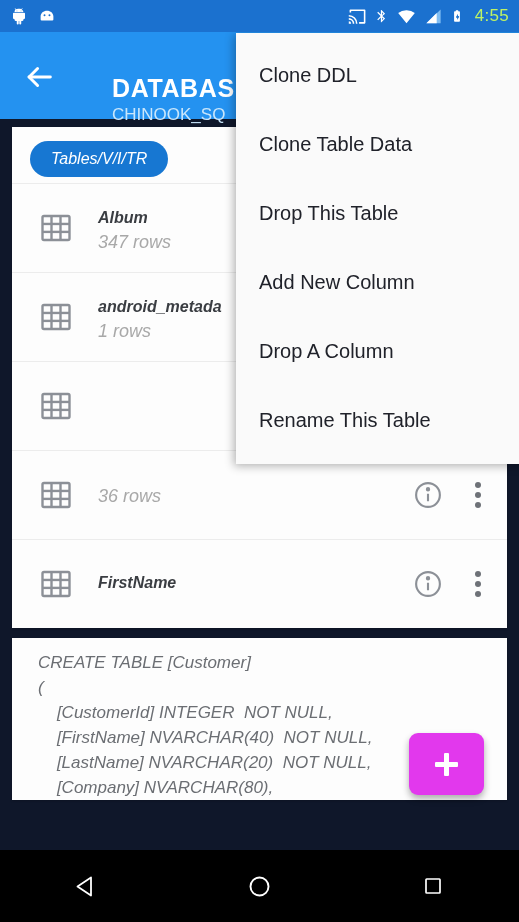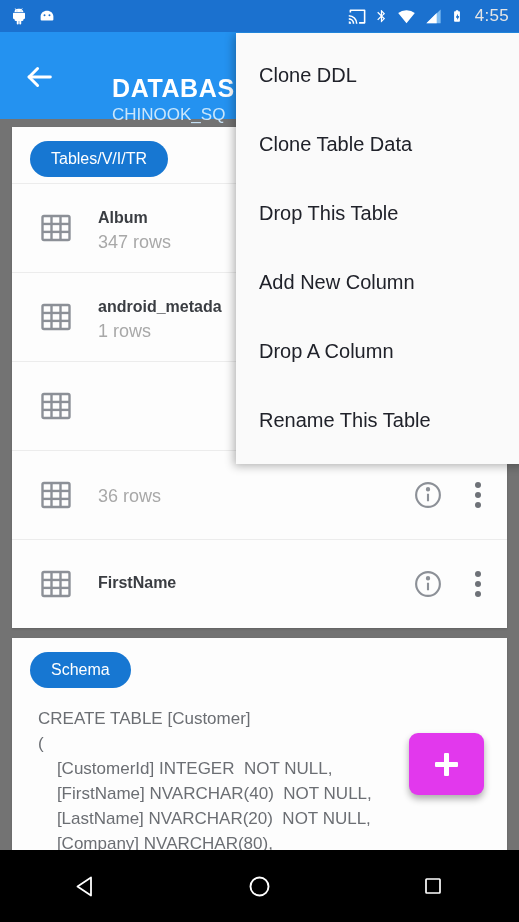--- a/index.html
+++ b/index.html
@@ -22,21 +22,21 @@
     width: 519px; height: 32px;
     background: #1b71cf;
     display: flex; align-items: center;
     padding: 0 10px;
     z-index: 60;
   }
   #status-left { display: flex; align-items: center; gap: 10px; }
   #status-right { margin-left: auto; display: flex; align-items: center; gap: 7px; }
   .sicon { display: block; }
   #clock {
-    color: #e5e5e5; font-size: 17px; font-weight: 400;
+    color: #bef264; font-size: 17px; font-weight: 400;
     letter-spacing: 0.3px; margin-left: 4px;
   }
 
   
   #app-bar {
     position: absolute; top: 32px; left: 0;
     width: 519px; height: 87px;
     background: #2492f0;
     z-index: 20;
   }
@@ -55,22 +55,23 @@
   }
   #app-subtitle {
     color: #c9e6fb; font-size: 17px; font-weight: 400;
     white-space: nowrap; line-height: 22px; margin-top: 1px;
   }
 
   
   #content {
     position: absolute; top: 119px; left: 0;
     width: 519px; height: 731px;
-    background: #737373;
+    background: #0f172a;
     z-index: 10;
+    font-style: italic;
   }
 
   .card {
     background: #fdfdfd;
     margin: 8px 12px 0 12px;
     box-shadow: 0 1px 2px rgba(0,0,0,0.16);
   }
 
   
   .chip-wrap { padding: 14px 0 6px 18px; }
@@ -348,23 +349,20 @@
           <div class="dots-icon">
               <i></i>
               <i></i>
               <i></i>
             </div>
         </div>
       </div>
     </div>
 
     <div class="card" id="schema-card">
-      <div class="chip-wrap">
-        <span class="chip">Schema</span>
-      </div>
       <div id="schema-code">CREATE TABLE [Customer]
 (
     [CustomerId] INTEGER  NOT NULL,
     [FirstName] NVARCHAR(40)  NOT NULL,
     [LastName] NVARCHAR(20)  NOT NULL,
     [Company] NVARCHAR(80),</div>
     </div>
 
   </div>
 

